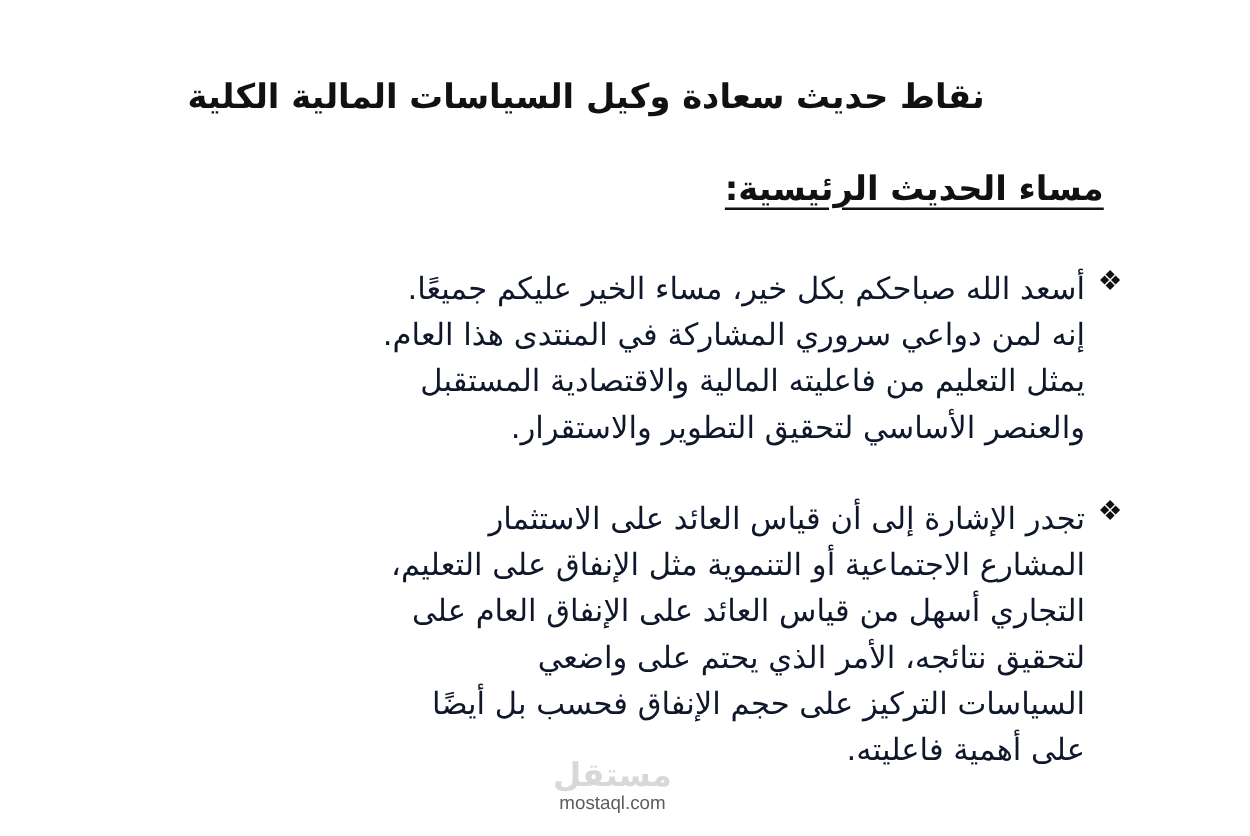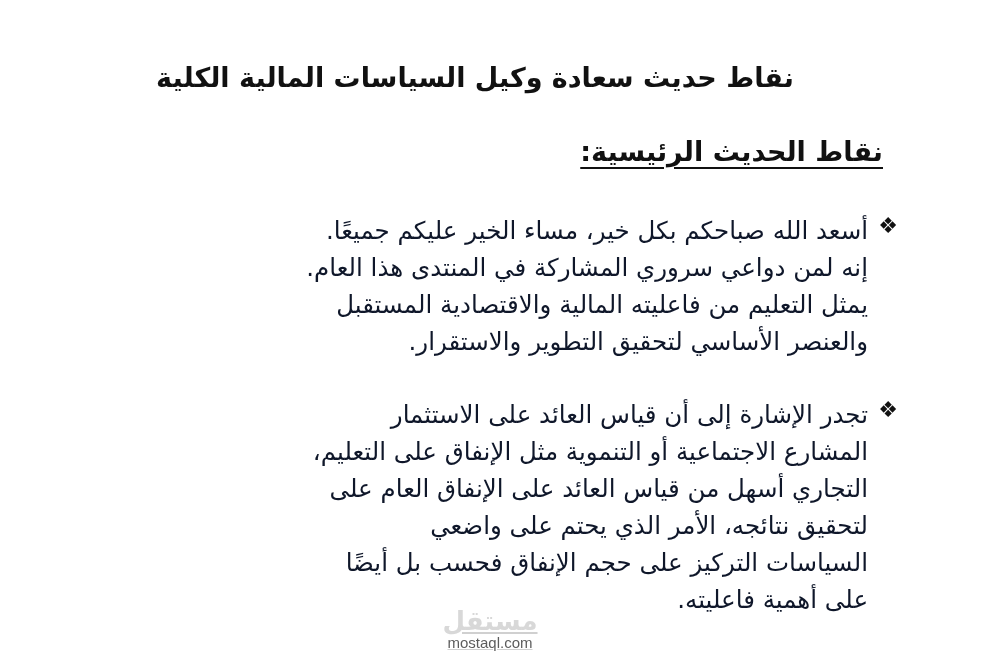--- a/index.html
+++ b/index.html
@@ -19,21 +19,21 @@
       position: absolute;
       left: 0; top: 0;
       width: 1000px; height: 669px;
       background: #ffffff;
     }
     .doc-title {
       position: absolute;
       top: 62px;
       left: 150px;
       width: 650px;
-      text-align: center;
+      text-align: left;
       direction: rtl;
       font-size: 27px;
       font-weight: bold;
       color: #111;
       white-space: nowrap;
     }
     .section-heading {
       position: absolute;
       top: 136px;
       right: 117px;
@@ -71,21 +71,20 @@
     }
     .watermark {
       position: absolute;
       left: 430px;
       top: 608px;
       width: 120px;
       text-align: center;
       color: #c8c8c8;
       opacity: 0.85;
       pointer-events: none;
-      text-decoration: underline;
     }
     .watermark .wm-logo {
       display: block;
       font-size: 26px;
       font-weight: bold;
       direction: rtl;
       line-height: 26px;
       color: #d2d2d2;
     }
     .watermark .wm-url {
@@ -96,21 +95,21 @@
       color: #404040;
     }
   </style>
 </head>
 <body>
 
 <div class="page">
 
   <div class="doc-title">نقاط حديث سعادة وكيل السياسات المالية الكلية</div>
 
-  <div class="section-heading">نقاط الحديث الرئيسية:</div>
+  <div class="section-heading">مساء الحديث الرئيسية:</div>
 
   <div class="bullet-block b1">
     <span class="bullet-glyph">❖</span>
     <span class="line">أسعد الله صباحكم بكل خير، مساء الخير عليكم جميعًا.</span>
     <span class="line">إنه لمن دواعي سروري المشاركة في المنتدى هذا العام.</span>
     <span class="line">يمثل التعليم من فاعليته المالية والاقتصادية المستقبل</span>
     <span class="line">والعنصر الأساسي لتحقيق التطوير والاستقرار.</span>
   </div>
 
   <div class="bullet-block b2">

